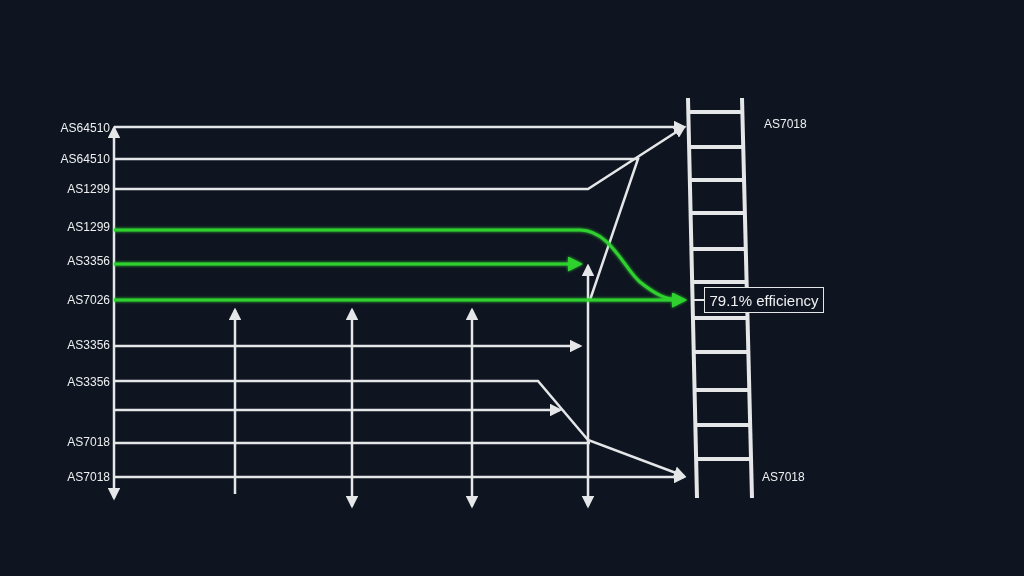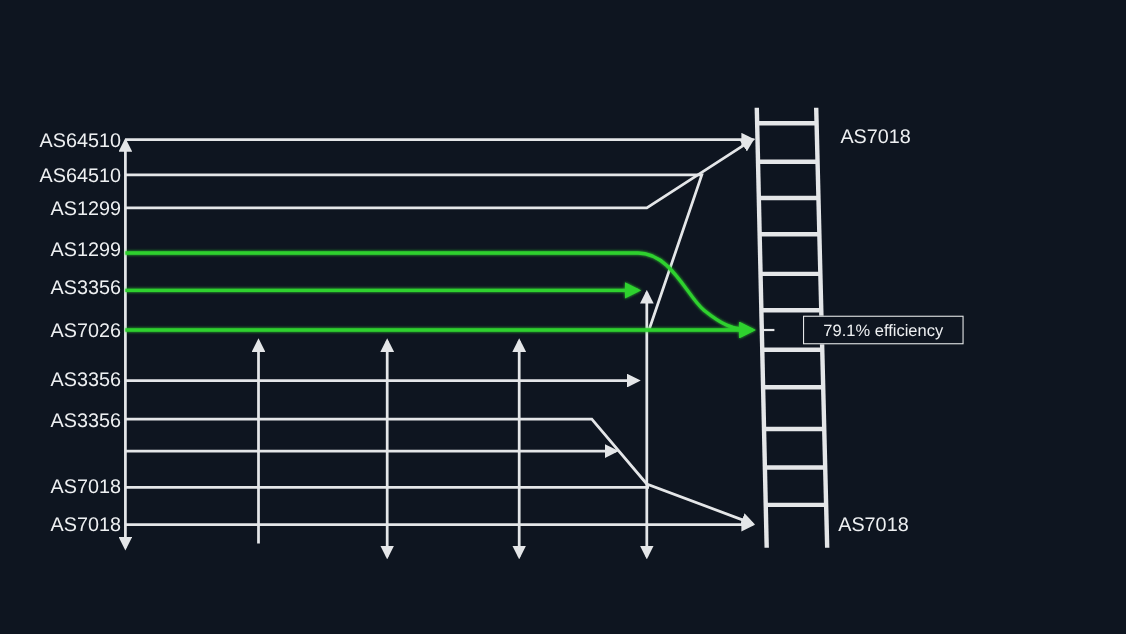--- a/index.html
+++ b/index.html
@@ -4,28 +4,28 @@
   <style>
     html, body { margin: 0; padding: 0; }
     body {
       width: 1024px; height: 576px; overflow: hidden;
       background: #0e1520;
       font-family: "Liberation Sans", sans-serif;
       position: relative;
     }
     #stage { position: absolute; left: 0; top: 0; width: 1024px; height: 576px; }
     .label {
-      position: absolute; color: #eef0f2; font-size: 18px;
+      position: absolute; color: #eef0f2; font-size: 12px;
       line-height: 20px; white-space: nowrap;
     }
     .label.left { right: 914px; text-align: right; }
     .eff-box {
-      position: absolute; left: 704px; top: 287px; width: 146px; height: 26px;
+      position: absolute; left: 704px; top: 287px; width: 120px; height: 26px;
       border: 1.5px solid #e4e6e8; background: #0e1520; color: #eef0f2;
-      font-size: 15px; line-height: 26px; text-align: center; box-sizing: border-box; margin-left: 26px;
+      font-size: 15px; line-height: 26px; text-align: center; box-sizing: border-box;
     }
   </style>
 </head>
 <body>
 
 <div id="stage">
   <svg width="1024" height="576" viewBox="0 0 1024 576" xmlns="http://www.w3.org/2000/svg">
     <defs>
       <marker id="aw" viewBox="0 0 10 10" refX="8" refY="5" markerWidth="5" markerHeight="5" orient="auto-start-reverse">
         <path d="M0,0 L10,5 L0,10 z" fill="#e4e6e8"></path>

